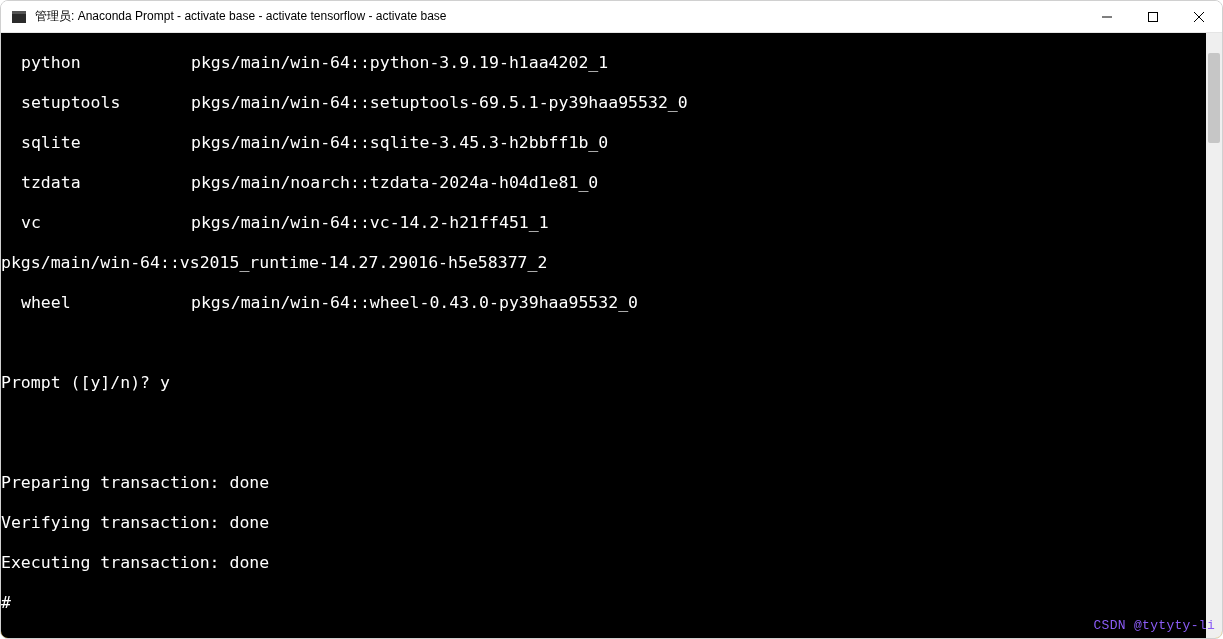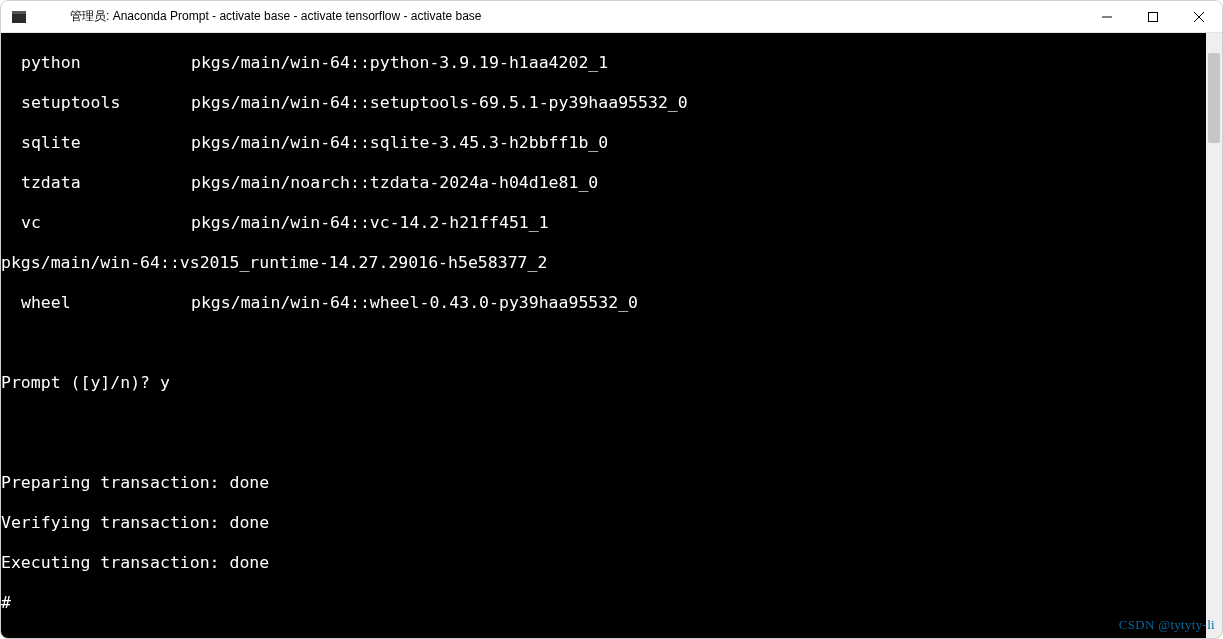--- a/index.html
+++ b/index.html
@@ -22,21 +22,20 @@
     background: #fff;
   }
   .titlebar {
     height: 32px;
     background: #fff;
     display: flex;
     align-items: center;
     padding-left: 10px;
     border-bottom: 1px solid #e5e5e5;
     flex-shrink: 0;
-    gap: 35px;
   }
   .titlebar .icon {
     width: 16px; height: 16px;
     margin-right: 8px;
     display: flex; align-items: center; justify-content: center;
   }
   .titlebar .title {
     font-size: 12px;
     color: #000;
     flex: 1;
@@ -86,22 +85,22 @@
     top: 20px;
     height: 90px;
     background: #c6c6c6;
     border-radius: 2px;
   }
   .watermark {
     position: absolute;
     right: 8px;
     bottom: 6px;
     font-size: 13px;
-    color: #0369a1;
-    font-family: Liberation Serif, serif;
+    color: #8b5cf6;
+    font-family: Liberation Mono, monospace;
     letter-spacing: 0.3px;
   }
 </style>
 </head>
 <body>
 
 <div class="window">
 
   <div class="titlebar">
     <span class="icon">

